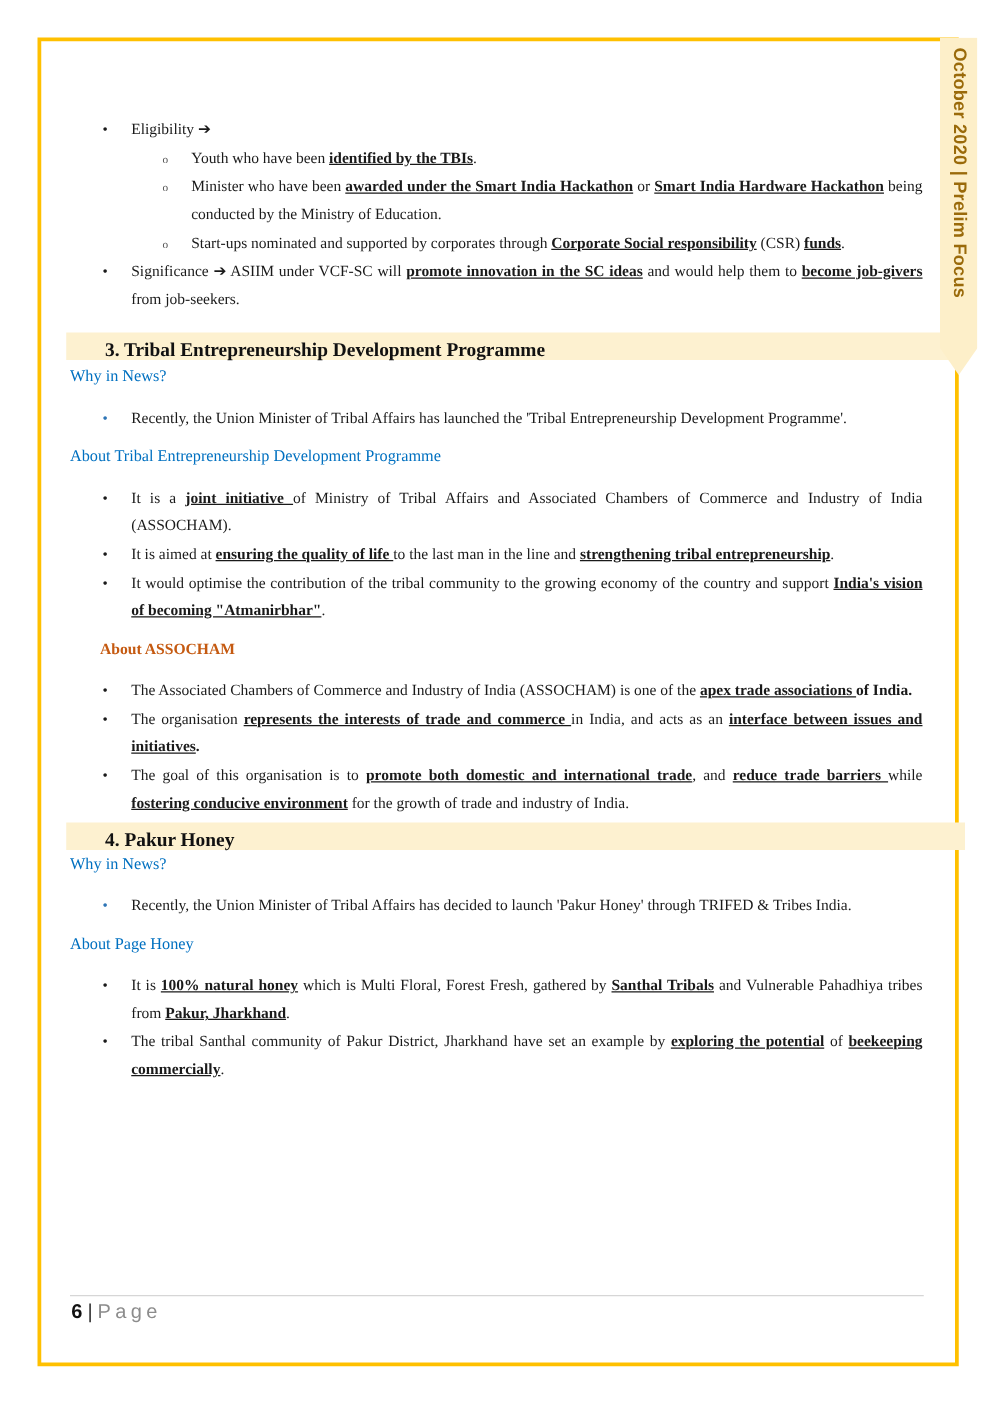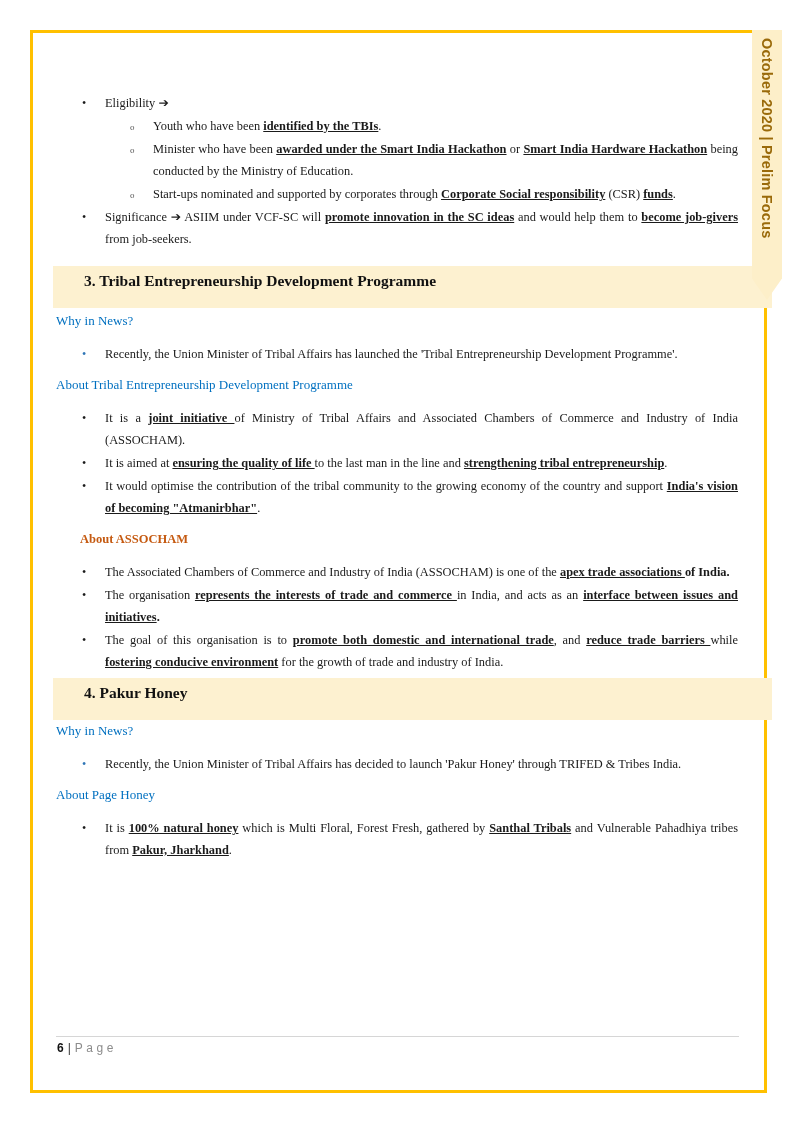--- a/index.html
+++ b/index.html
@@ -30,29 +30,29 @@
   }
   .u { font-weight: bold; text-decoration: underline; }
   ul { margin: 0; padding: 0; list-style: none; }
   li { position: relative; text-align: justify; }
   .b1 { padding-left: 49px; margin-bottom: 1px; }
   .b1::before { content: "\2022"; position: absolute; left: 26px; top: 0; font-size: 12px; }
   .b1.blue::before { color: #2E75B6; }
   .b2 { padding-left: 97px; margin-bottom: 1px; }
   .b2::before { content: "o"; position: absolute; left: 74px; top: 1px; font-size: 9px; color: #555; }
   .sec-head {
-    background: #FDF1D0; height: 42px; line-height: 30px; font-weight: bold;
+    background: #FDF1D0; height: 22px; line-height: 30px; font-weight: bold;
     font-size: 15.5px; padding-left: 31px; margin-left: -3px; width: 688px; color: #111;
   }
   .sub-head { color: #0070C0; font-weight: normal; font-size: 13px; line-height: 20px; }
   .sub-head-orange { color: #C55A11; font-weight: bold; font-size: 12.5px; line-height: 20px; padding-left: 24px; }
   .footer-rule { position: absolute; left: 56px; top: 1036px; width: 683px; height: 1px; background: #d6d6d6; }
   .footer {
     position: absolute; left: 57px; top: 1041px; font-family: "Liberation Sans", "DejaVu Sans", sans-serif;
-    font-size: 12px;
+    font-size: 16px;
   }
   .footer .num { font-weight: bold; color: #111; }
   .footer .sep { color: #333; padding: 0 4px; }
   .footer .pg { color: #8c8c8c; letter-spacing: 3.5px; }
 </style>
 </head>
 <body>
 
 <div class="frame"></div>
 <div class="side-tab"></div>
@@ -101,19 +101,20 @@
   <div class="sub-head">Why in News?</div>
   <div style="height:12px"></div>
   <ul>
     <li class="b1 blue">Recently, the Union Minister of Tribal Affairs has decided to launch 'Pakur Honey' through TRIFED &amp; Tribes India.</li>
   </ul>
   <div style="height:9px"></div>
   <div class="sub-head">About Page Honey</div>
   <div style="height:12px"></div>
   <ul>
     <li class="b1"><span>It is </span><span class="u">100% natural honey</span><span> which is Multi Floral, Forest Fresh, gathered by </span><span class="u">Santhal Tribals</span><span> and Vulnerable Pahadhiya tribes from </span><span class="u">Pakur, Jharkhand</span><span>.</span></li>
+    <li class="b1"><span>The tribal Santhal community of Pakur District, Jharkhand have set an example by </span><span class="u">exploring the potential</span><span> of </span><span class="u">beekeeping commercially</span><span>.</span></li>
   </ul>
 </div>
 
 <div class="footer-rule"></div>
 <div class="footer">
   <span class="num">6</span><span class="sep">|</span><span class="pg">Page</span>
 </div>
 
 </body></html>

